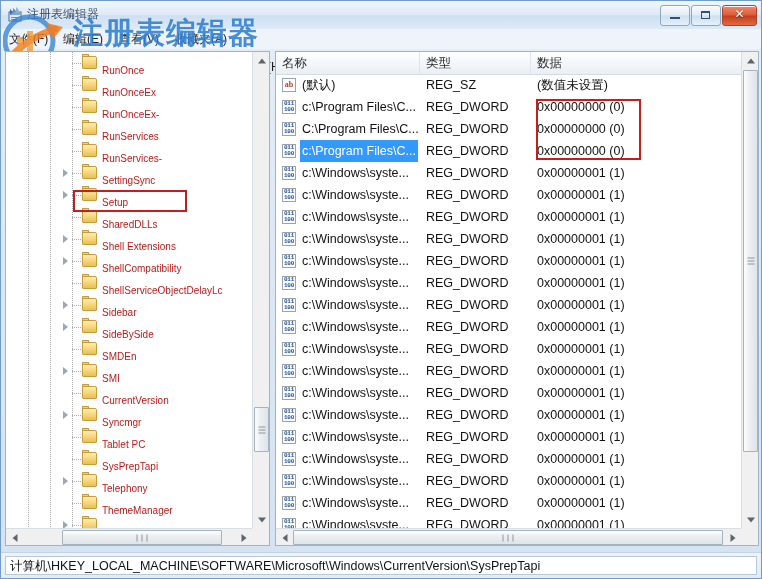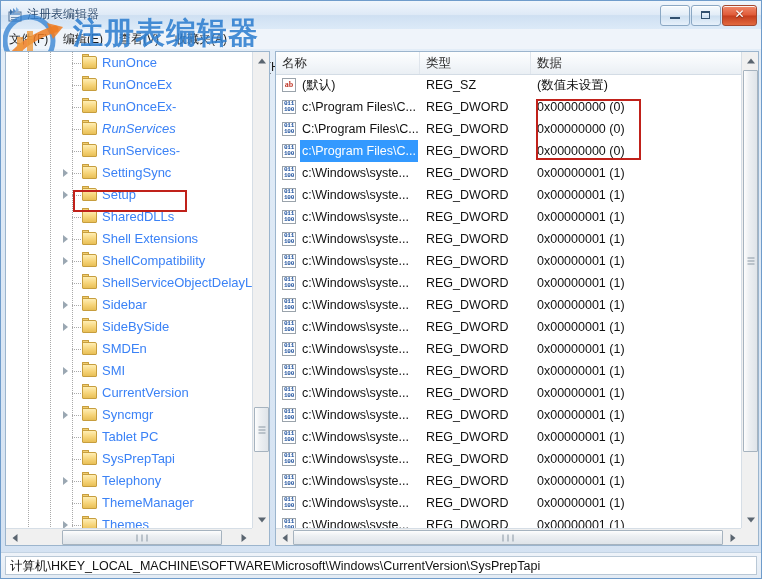--- a/index.html
+++ b/index.html
@@ -121,21 +121,21 @@
     position:absolute;left:0;top:0;width:15px;height:13px;
     background:linear-gradient(180deg,#ffeeb4 0%,#f6d479 55%,#e8bf56 100%);
     border:1px solid #c79e3e;border-radius:1px 2px 1px 1px;box-sizing:border-box;
   }
   .folder .ftab{
     position:absolute;left:0;top:-2px;width:7px;height:3px;
     background:#f2cf70;border:1px solid #c79e3e;border-bottom:none;
     border-radius:1px 1px 0 0;box-sizing:border-box;
   }
   .tlabel{
-    position:absolute;top:0;font-size:13px;color:#3b82f6;
+    position:absolute;top:8px;font-size:10px;color:#b91c1c;
   }
   #shared-box{
     position:absolute;left:72px;top:189px;width:114px;height:22px;
     border:2px solid #c0211a;box-sizing:border-box;pointer-events:none;
   }
 
   
   .sb-v{
     position:absolute;right:0;top:0;width:17px;bottom:17px;
     background:#f0f0f0;border-left:1px solid #d6dee6;box-sizing:border-box;
@@ -327,21 +327,21 @@
           </div>
           <div class="tnode">
             <span class="guide" style="left: 22px;"></span>
             <span class="guide" style="left: 44px;"></span>
             <span class="guide" style="left: 66px;"></span>
             <span class="hguide" style="left: 66px; width: 10px;"></span>
             <span class="folder" style="left: 76px;">
               <span class="ftab"></span>
               <span class="fback"></span>
             </span>
-            <span class="tlabel" style="left: 96px; font-style: italic;">RunServices</span>
+            <span class="tlabel" style="left: 96px;">RunServices</span>
           </div>
           <div class="tnode">
             <span class="guide" style="left: 22px;"></span>
             <span class="guide" style="left: 44px;"></span>
             <span class="guide" style="left: 66px;"></span>
             <span class="hguide" style="left: 66px; width: 10px;"></span>
             <span class="folder" style="left: 76px;">
               <span class="ftab"></span>
               <span class="fback"></span>
             </span>

